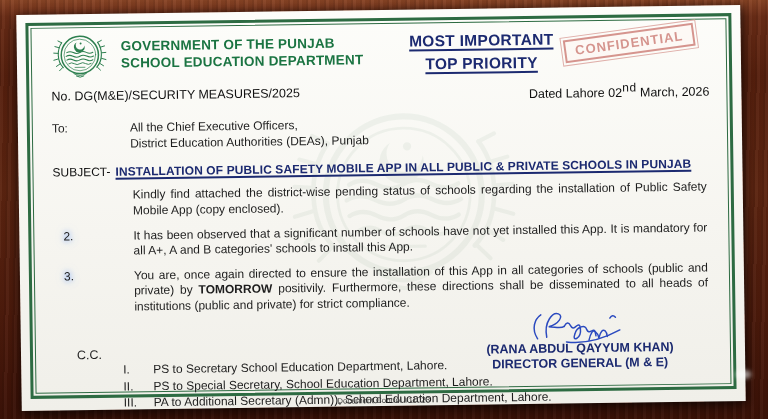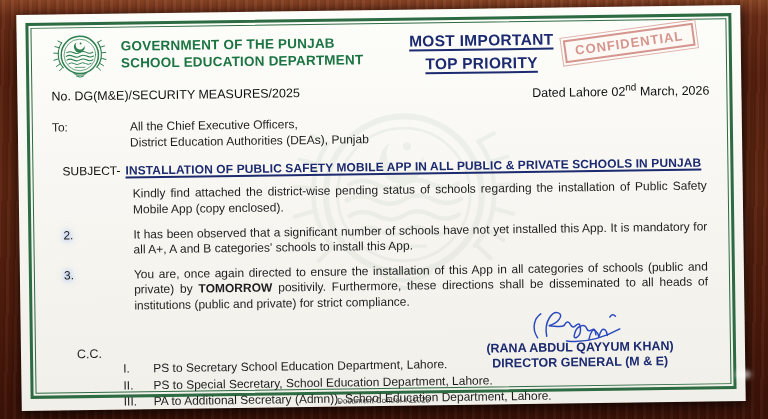--- a/index.html
+++ b/index.html
@@ -43,26 +43,26 @@
   .priority div { text-decoration:underline; text-decoration-thickness:1.5px; text-underline-offset:3px; letter-spacing:0.3px; }
   .stamp {
     margin-left:auto; margin-right:28px; margin-top:12px;
     transform: rotate(-7deg);
     color:#cf837c; border:2px solid #cf837c; outline:1px solid #dba39d; outline-offset:2px;
     padding:2px 9px; font-weight:bold; font-size:13px; letter-spacing:1px; opacity:0.85;
     background: rgba(255,235,233,0.25);
   }
   
   .refrow { display:flex; justify-content:space-between; margin-top:4px; padding:0 22px 0 24px; font-size:12.5px; color:#101010; }
-  sup { font-size:10px; vertical-align:super; }
+  sup { font-size:12px; vertical-align:super;font-family:Liberation Mono, monospace; }
   
   .torow { display:grid; grid-template-columns:78px 1fr; margin-top:14px; padding-left:24px; line-height:1.3; }
   
   .subjrow { display:flex; margin-top:13px; padding-left:24px; padding-right:26px; }
-  .subjlabel { flex:0 0 auto; font-size:12px; color:#101010;margin-left:10px; }
+  .subjlabel { flex:0 0 auto; font-size:12px; color:#101010; }
   .subjtext { margin-left:5px; color:#1c2a70; font-weight:bold; font-size:12px; letter-spacing:0.1px;
               text-decoration:underline; text-decoration-thickness:1.5px; text-underline-offset:2px; }
   
   .para { display:grid; grid-template-columns:80px 1fr; padding-left:24px; padding-right:26px; margin-top:9px; line-height:1.3; }
   .pnum { padding-left:10px; }
   .halo { text-shadow:0 0 5px rgba(110,160,255,0.95), 0 0 9px rgba(110,160,255,0.6); }
   .ptext { text-align:justify; }
   .b { font-weight:bold; }
   
   .sigblock { width:230px; margin:-2px 40px 0 auto; text-align:center; }

